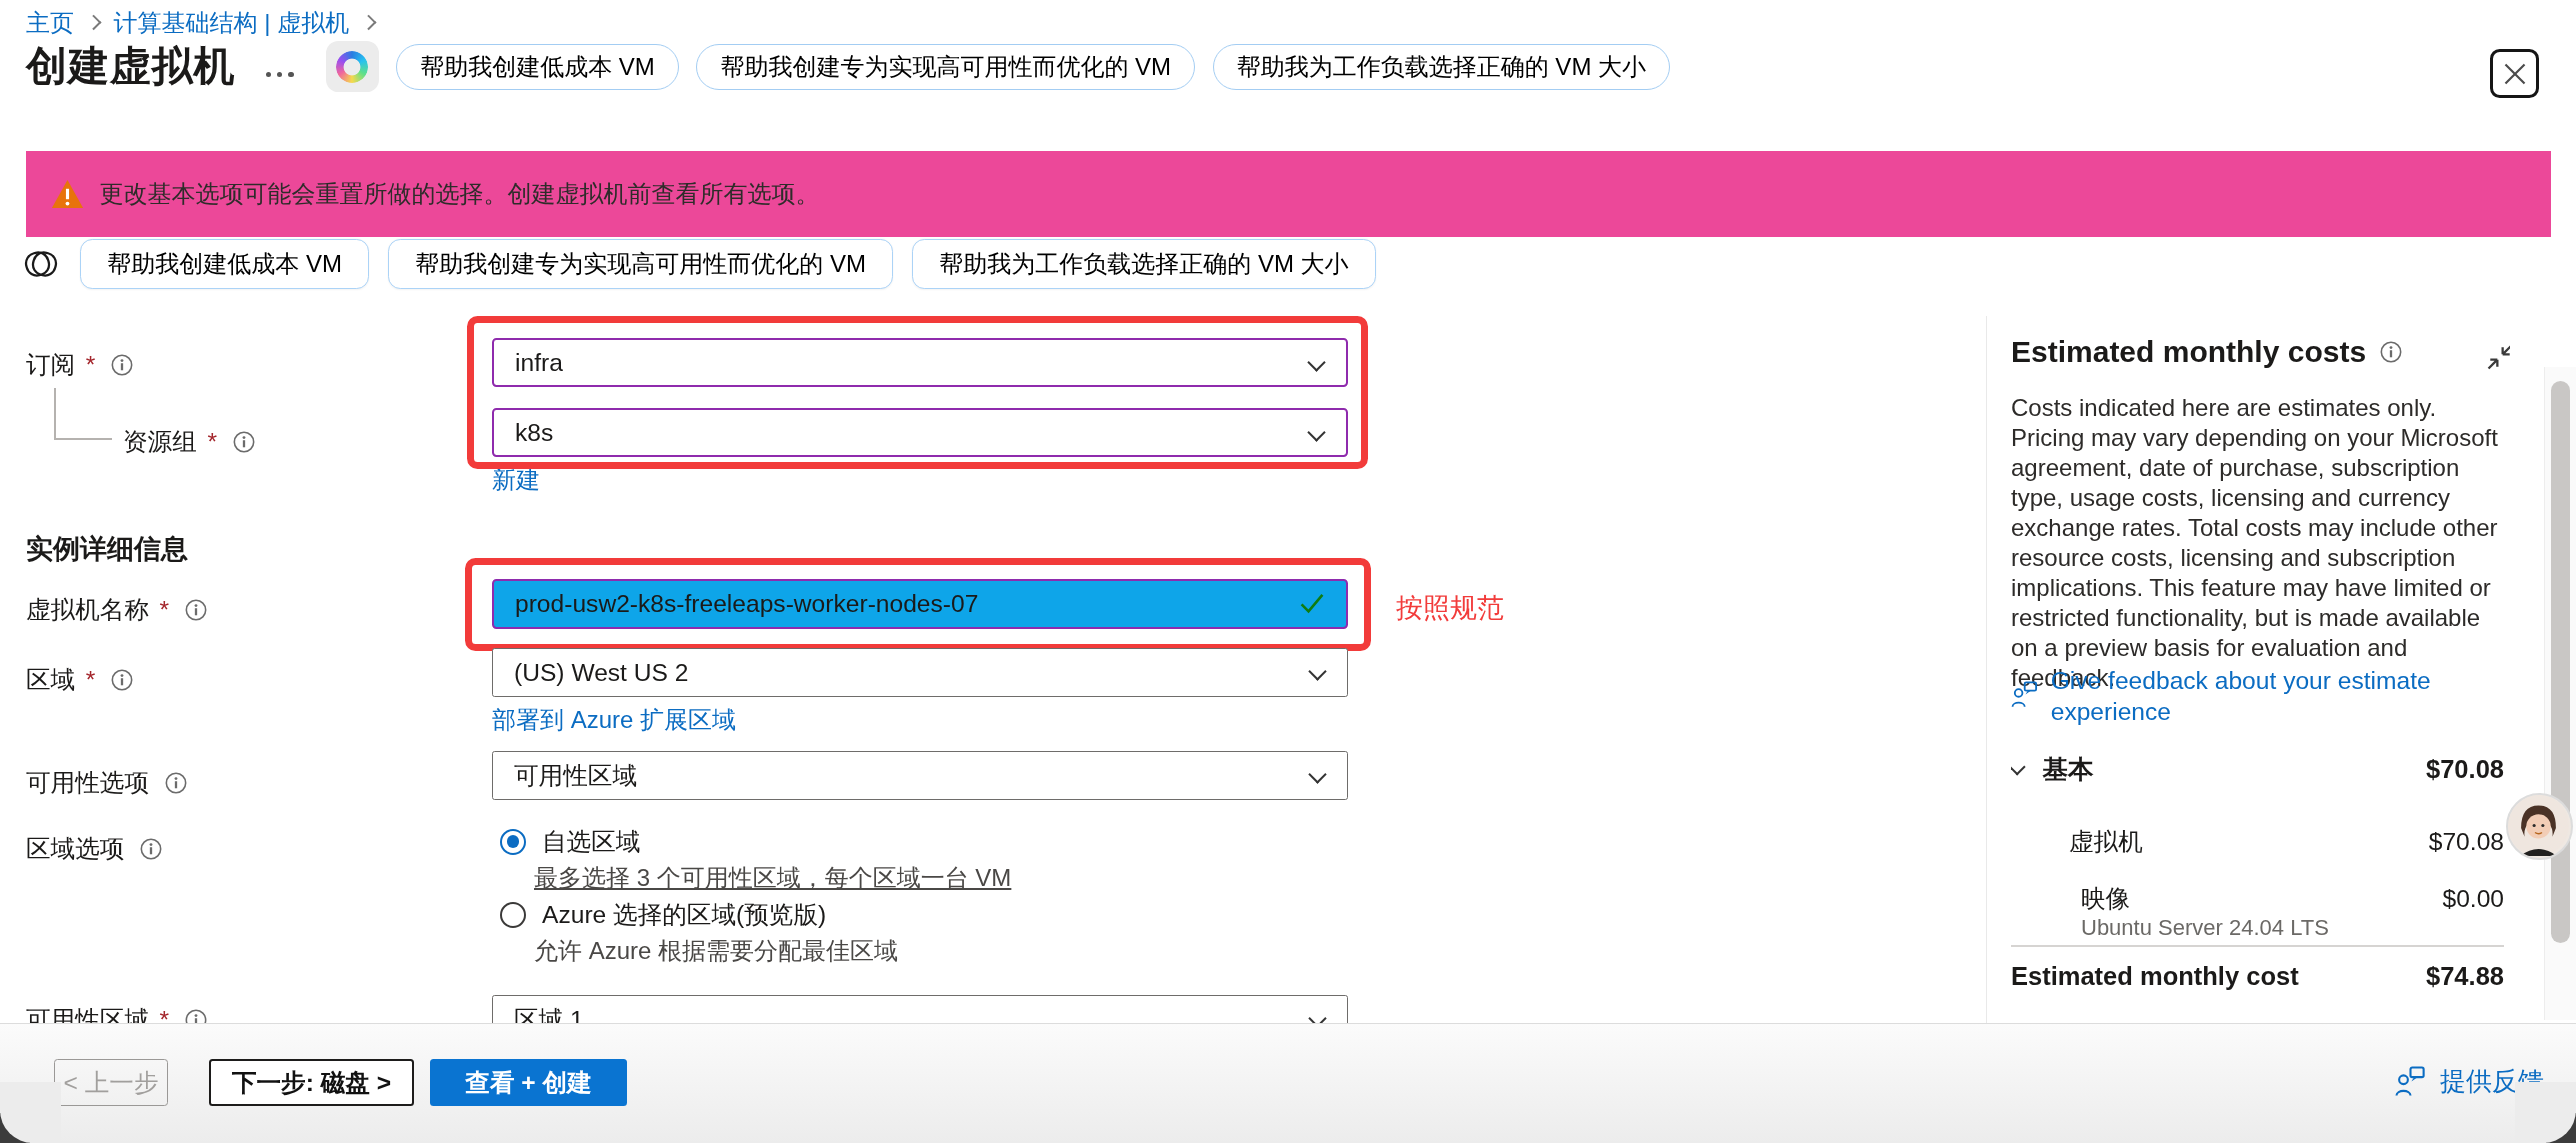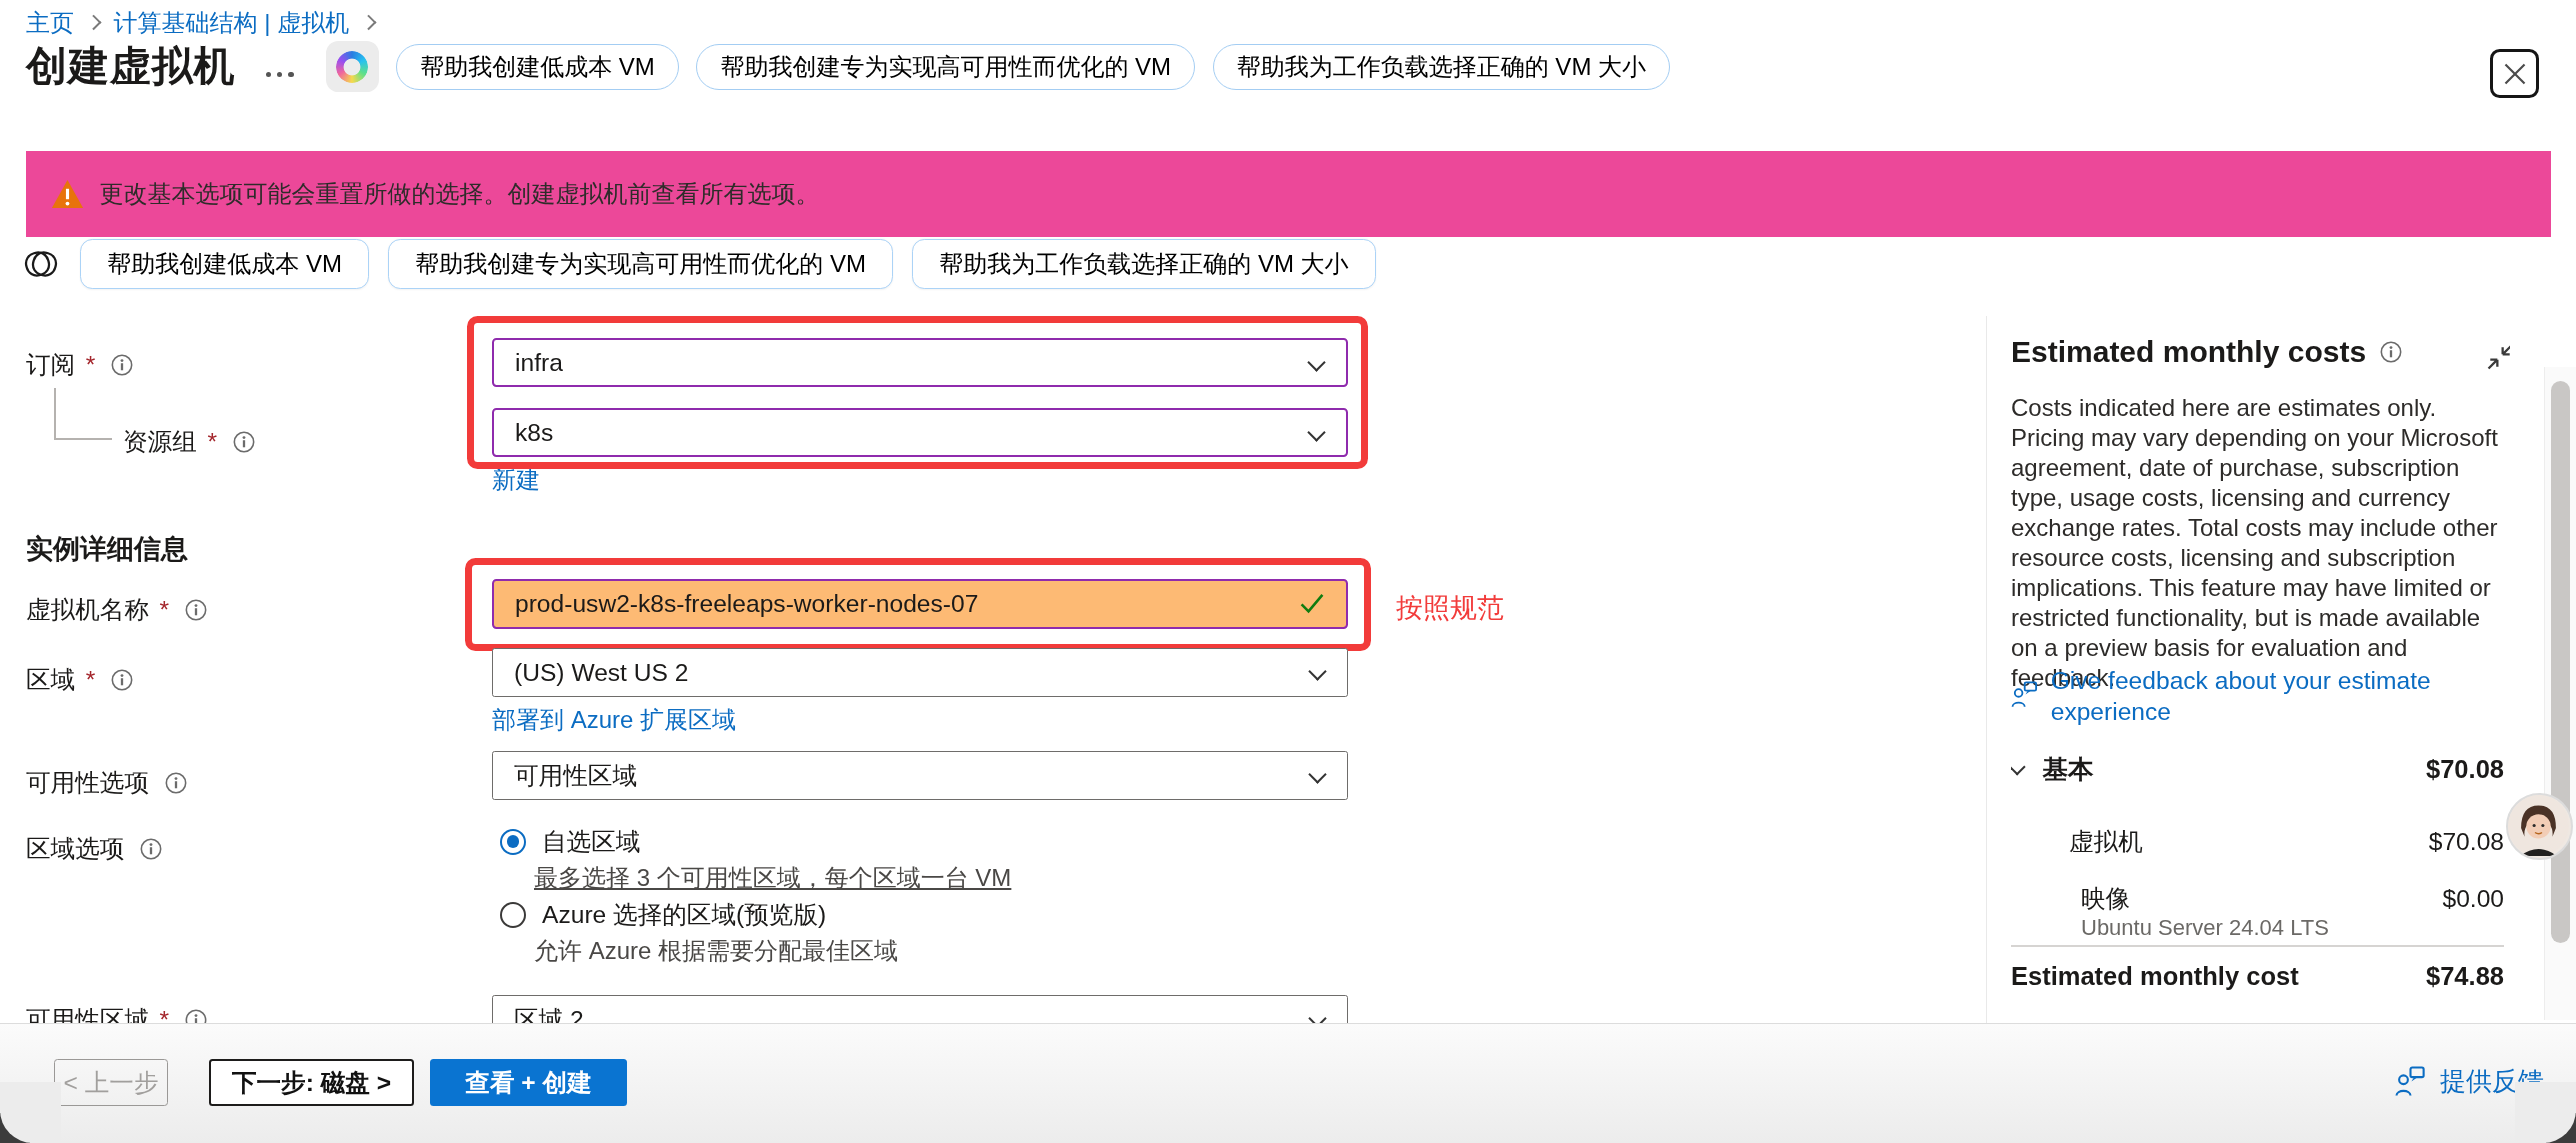--- a/index.html
+++ b/index.html
@@ -38,21 +38,21 @@
   .req { color:#a4262c; margin-left:1.8px; }
   .info-ic { width:22px; height:22px; flex:0 0 22px; margin-left:7px; cursor:pointer; }
   .ctrl { position:absolute; left:492px; width:856px; height:49px; background:#fff; display:flex; align-items:center; padding:0 21px; font-size:24.6px; cursor:pointer; }
   .dd-gray { border:1.8px solid #6e6c6a; border-radius:2.6px; }
   .dd-purple { border:2.6px solid #8f2bad; border-radius:4.4px; }
   .chev { position:absolute; right:23px; top:16px; width:13px; height:13px; border-right:2.2px solid #333; border-bottom:2.2px solid #333; transform:rotate(45deg); }
   .link { color:#0b6cc2; font-size:24px; cursor:pointer; }
   .tree-v { position:absolute; left:54px; top:72px; width:1.8px; height:51px; background:#b5b2af; }
   .tree-h { position:absolute; left:54px; top:122px; width:58px; height:1.8px; background:#b5b2af; }
   .section-h { position:absolute; left:26px; top:215px; font-size:27px; font-weight:700; }
-  .vm-input { position:absolute; left:492px; top:263px; width:856px; height:50px; border:2.6px solid #8f2bad; border-radius:4.4px; font-size:24.6px; padding:0 53px 0 21px; font-family:inherit; color:#1b1a19; background:#fdba74; }
+  .vm-input { position:absolute; left:492px; top:263px; width:856px; height:50px; border:2.6px solid #8f2bad; border-radius:4.4px; font-size:24.6px; padding:0 53px 0 21px; font-family:inherit; color:#1b1a19; background:#0ea5e9; }
   .check-ic { position:absolute; left:1299px; top:276px; }
   .red-box1 { position:absolute; left:467px; top:0px; width:901px; height:153px; border:7px solid #f23b3a; border-radius:10.5px; }
   .red-box2 { position:absolute; left:465px; top:242px; width:906px; height:93px; border:7px solid #f23b3a; border-radius:10.5px; }
   .annotation { position:absolute; left:1396px; top:274px; font-size:27px; color:#f23b3a; font-weight:400; }
   .radio-row { position:absolute; left:500px; display:flex; align-items:center; gap:16px; cursor:pointer; }
   .radio { width:26px; height:26px; border-radius:50%; flex:0 0 26px; }
   .radio.on { border:2.6px solid #0b6cc2; display:flex; align-items:center; justify-content:center; }
   .radio.on i { width:12.3px; height:12.3px; border-radius:50%; background:#0b6cc2; }
   .radio.off { border:2.6px solid #3b3a39; }
   .radio-label { font-size:24.6px; }
@@ -260,21 +260,21 @@
     <div class="flabel" style="top:687px;">
       <span>可用性区域</span>
         <span class="req">*</span>
       <svg class="info-ic" viewBox="0 0 25 25">
         <circle cx="12.5" cy="12.5" r="11" fill="none" stroke="#6b6b6b" stroke-width="1.8"></circle>
         <circle cx="12.5" cy="7.5" r="1.6" fill="#6b6b6b"></circle>
           <rect x="11.2" y="10.5" width="2.6" height="8" fill="#6b6b6b"></rect>
       </svg>
     </div>
     <div class="ctrl dd-gray" style="top:679px;">
-      <span>区域 2</span>
+      <span>区域 1</span>
       <span class="chev"></span>
     </div>
   </div>
 
   <div class="vdivider"></div>
 
   <div class="cost">
     <div class="cost-title">
       <span>Estimated monthly costs</span>
       <svg class="info-ic" viewBox="0 0 25 25" style="margin-left:1.8px;">

